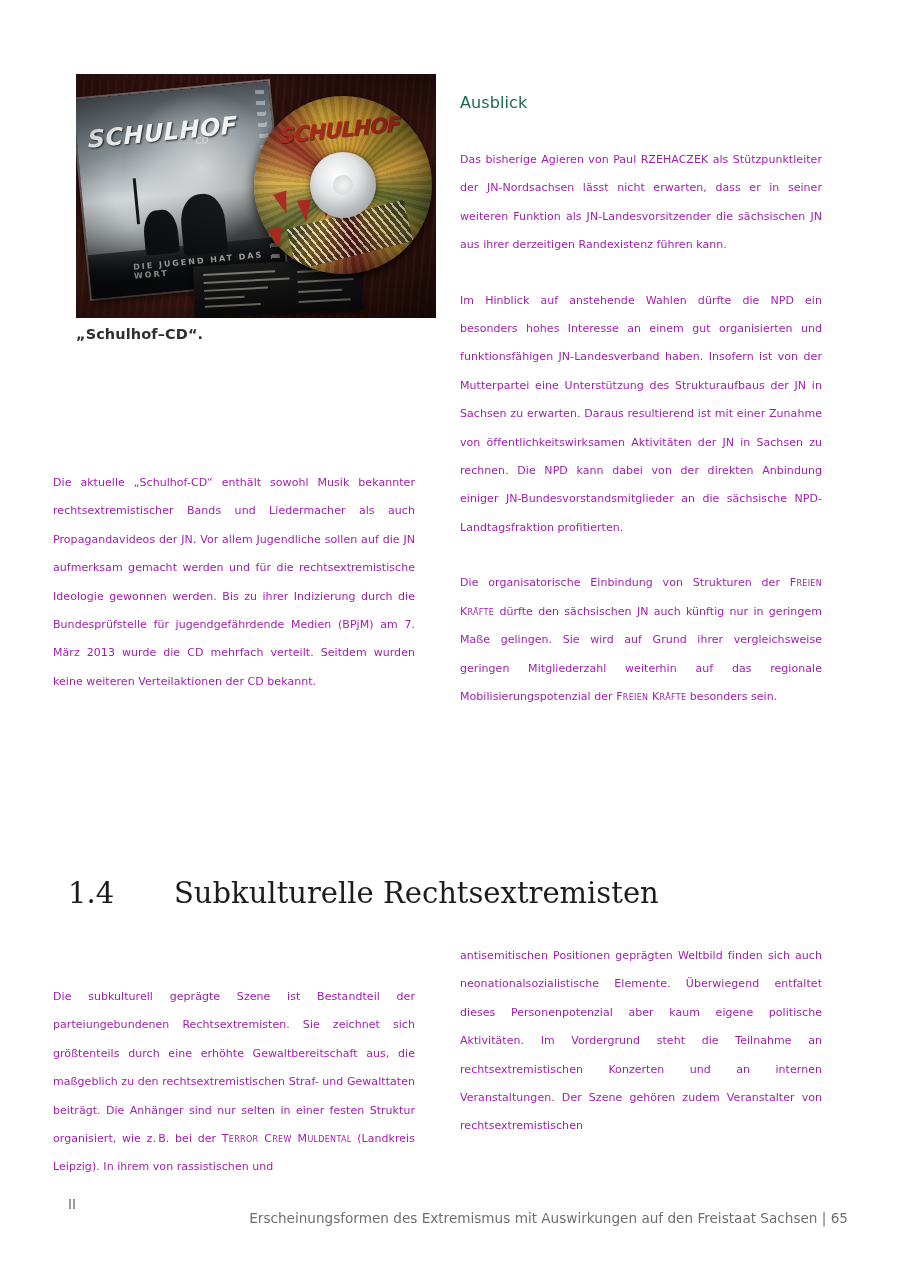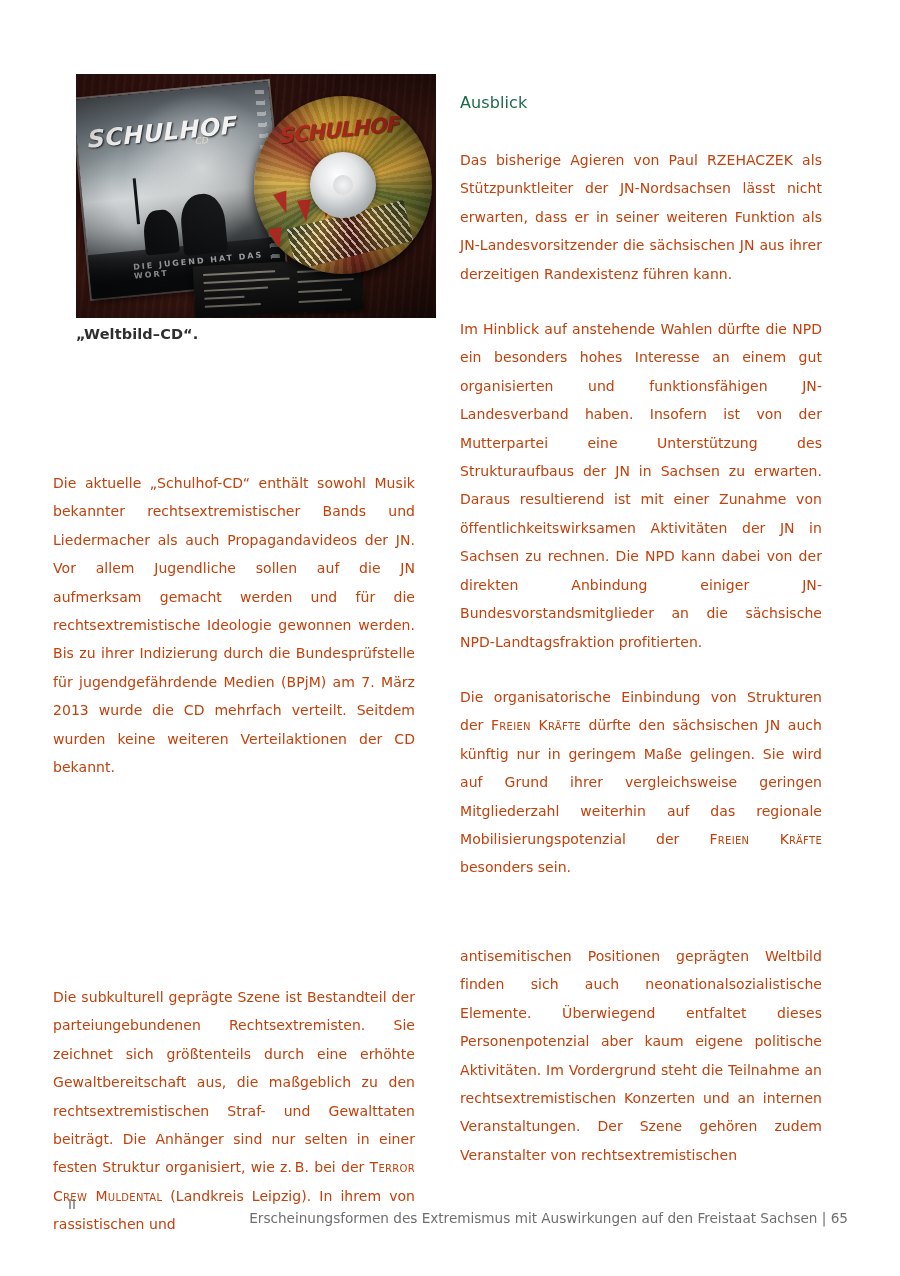--- a/index.html
+++ b/index.html
@@ -253,24 +253,24 @@
     font-size: 14.5px;
     font-weight: bold;
     color: #2f2f2f;
     letter-spacing: .1px;
   }
 
   
   .col {
     position: absolute;
     width: 362px;
-    font-size: 14px;
+    font-size: 11px;
     line-height: 28.4px;
     text-align: justify;
-    color: #c2410c;
+    color: #a21caf;
     letter-spacing: .05px;
   }
   .col p { margin: 0 0 27px 0; }
   .col.left  { left: 53px; margin-top: 41px; }
   .col.right { left: 460px; }
 
   .col-left-top   { top: 428px; }
   .col-right-top  { top: 146px; }
   .col-left-bot   { top: 942px; }
   .col-right-bot  { top: 942px; }
@@ -369,34 +369,37 @@
         <div class="hatch"></div>
         <div class="hub">
           <div class="hub-hole"></div>
         </div>
       </div>
 
       <div class="vignette"></div>
     </div>
   </div>
 
-  <div class="caption">„Weltbild–CD“.</div>
+  <div class="caption">„Schulhof–CD“.</div>
 
   <div class="heading-green">Ausblick</div>
 
   <div class="col right col-right-top">
     <p>Das bisherige Agieren von Paul RZEHACZEK als Stützpunktleiter der JN-Nordsachsen lässt nicht erwarten, dass er in seiner weiteren Funktion als JN-Landesvorsitzender die sächsischen JN aus ihrer derzeitigen Randexistenz führen kann.</p>
     <p>Im Hinblick auf anstehende Wahlen dürfte die NPD ein besonders hohes Interesse an einem gut organisierten und funktionsfähigen JN-Landesverband haben. Insofern ist von der Mutterpartei eine Unterstützung des Strukturaufbaus der JN in Sachsen zu erwarten. Daraus resultierend ist mit einer Zunahme von öffentlichkeitswirksamen Aktivitäten der JN in Sachsen zu rechnen. Die NPD kann dabei von der direkten Anbindung einiger JN-Bundesvorstandsmitglieder an die sächsische NPD-Landtagsfraktion profitierten.</p>
     <p><span>Die organisatorische Einbindung von Strukturen der </span><span class="smallcaps">Freien Kräfte</span><span> dürfte den sächsischen JN auch künftig nur in geringem Maße gelingen. Sie wird auf Grund ihrer vergleichsweise geringen Mitgliederzahl weiterhin auf das regionale Mobilisierungspotenzial der </span><span class="smallcaps">Freien Kräfte</span><span> besonders sein.</span></p>
   </div>
 
   <div class="col left col-left-top">
     <p>Die aktuelle „Schulhof-CD“ enthält sowohl Musik bekannter rechtsextremistischer Bands und Liedermacher als auch Propagandavideos der JN. Vor allem Jugendliche sollen auf die JN aufmerksam gemacht werden und für die rechtsextremistische Ideologie gewonnen werden. Bis zu ihrer Indizierung durch die Bundesprüfstelle für jugendgefährdende Medien (BPjM) am 7. März 2013 wurde die CD mehrfach verteilt. Seitdem wurden keine weiteren Verteilaktionen der CD bekannt.</p>
   </div>
 
+  <div class="section-heading">
+    <span class="num">1.4</span><span class="ttl">Subkulturelle Rechtsextremisten</span>
+  </div>
 
   <div class="col left col-left-bot">
     <p><span>Die subkulturell geprägte Szene ist Bestandteil der parteiungebundenen Rechtsextremisten. Sie zeichnet sich größtenteils durch eine erhöhte Gewaltbereitschaft aus, die maßgeblich zu den rechtsextremistischen Straf- und Gewalttaten beiträgt. Die Anhänger sind nur selten in einer festen Struktur organisiert, wie z. B. bei der </span><span class="smallcaps">Terror Crew Muldental</span><span> (Landkreis Leipzig). In ihrem von rassistischen und</span></p>
   </div>
 
   <div class="col right col-right-bot">
     <p>antisemitischen Positionen geprägten Weltbild finden sich auch neonationalsozialistische Elemente. Überwiegend entfaltet dieses Personenpotenzial aber kaum eigene politische Aktivitäten. Im Vordergrund steht die Teilnahme an rechtsextremistischen Konzerten und an internen Veranstaltungen. Der Szene gehören zudem Veranstalter von rechtsextremistischen</p>
   </div>
 
   <div class="footer">

